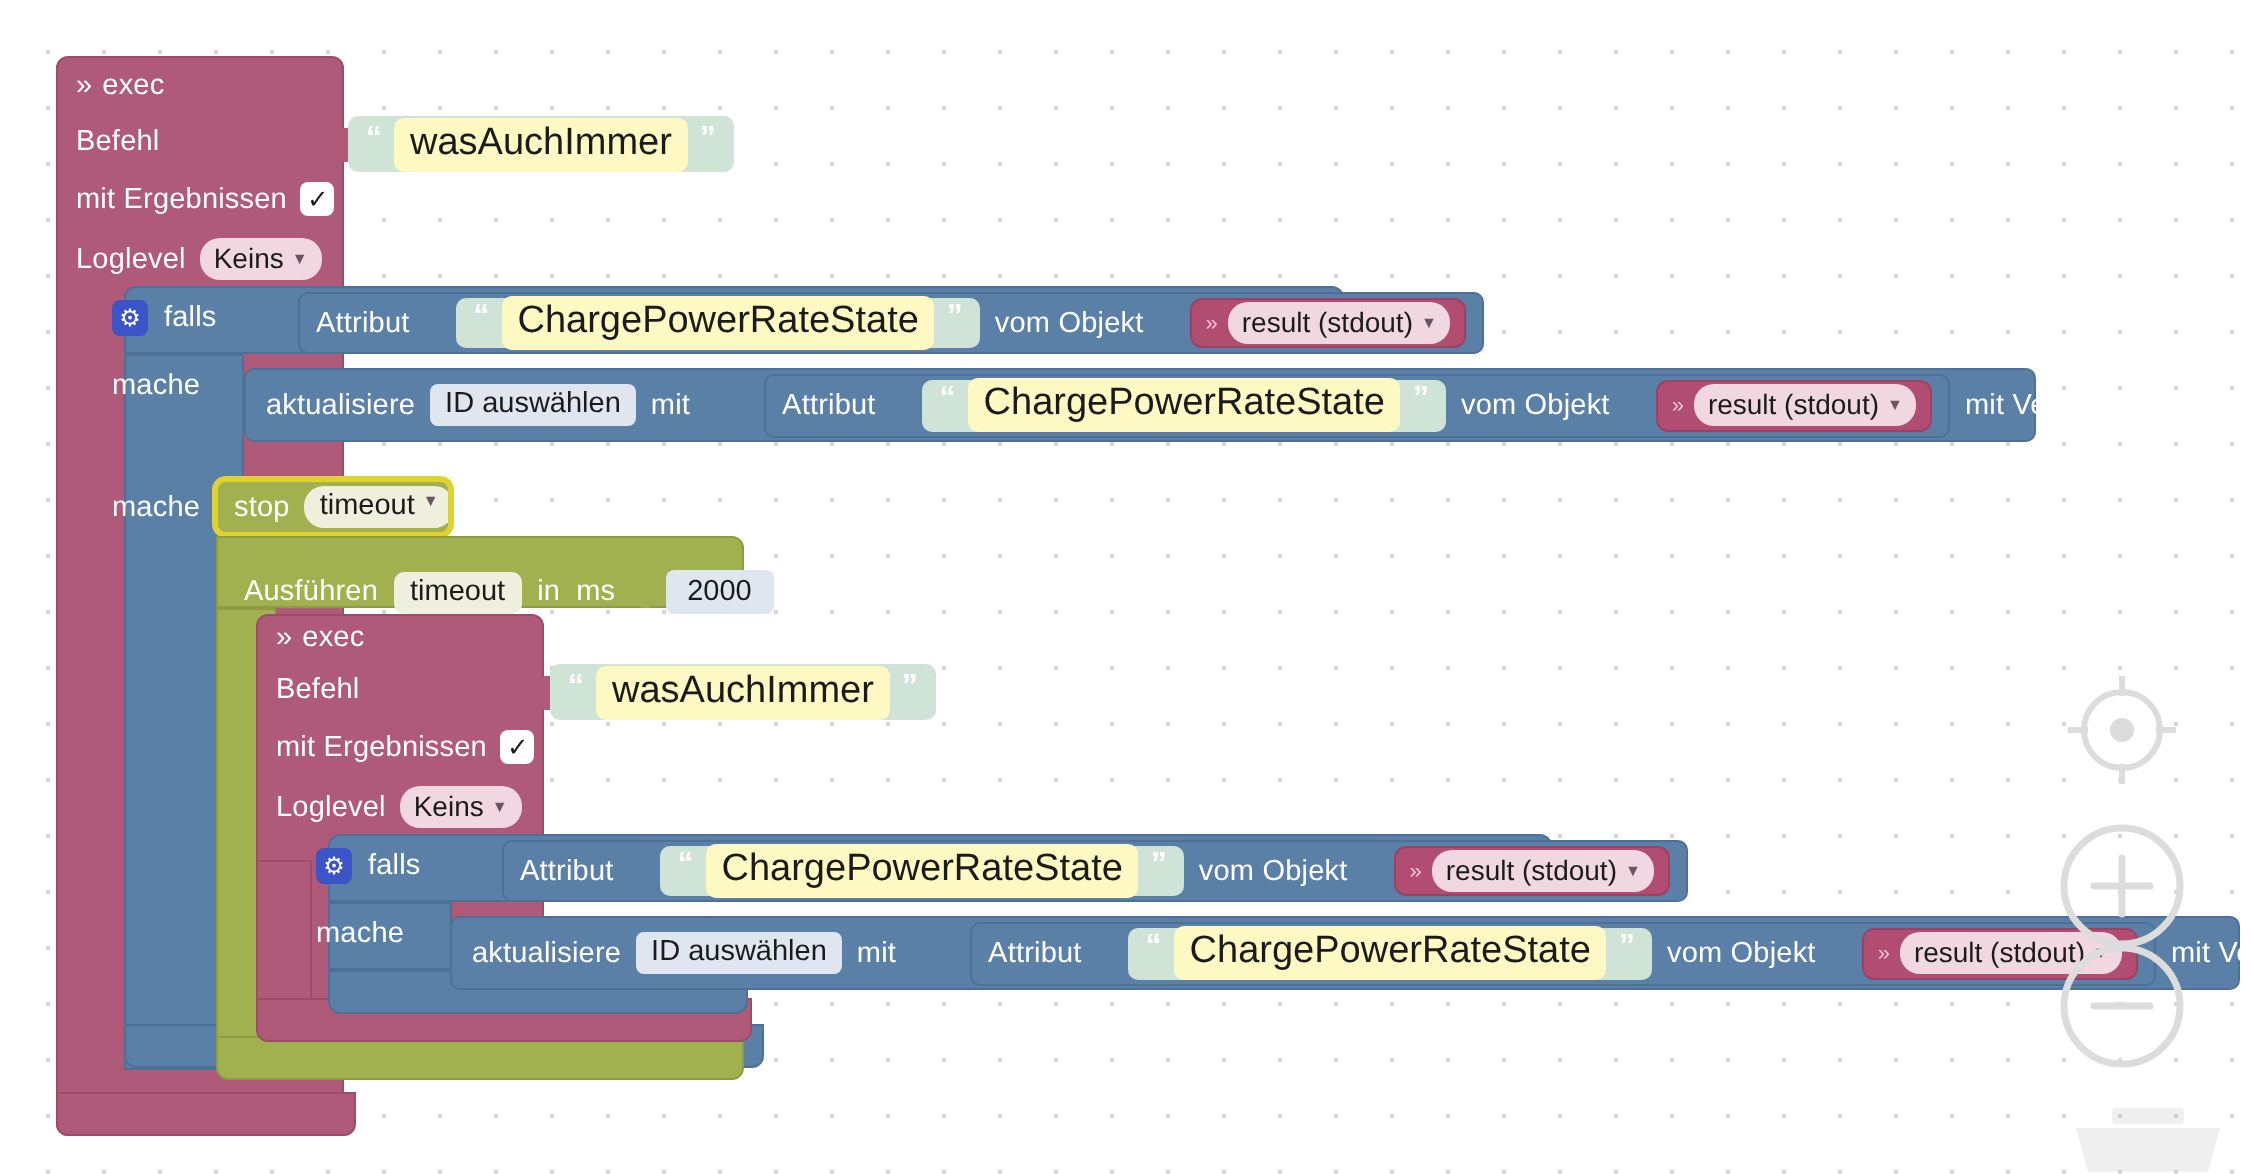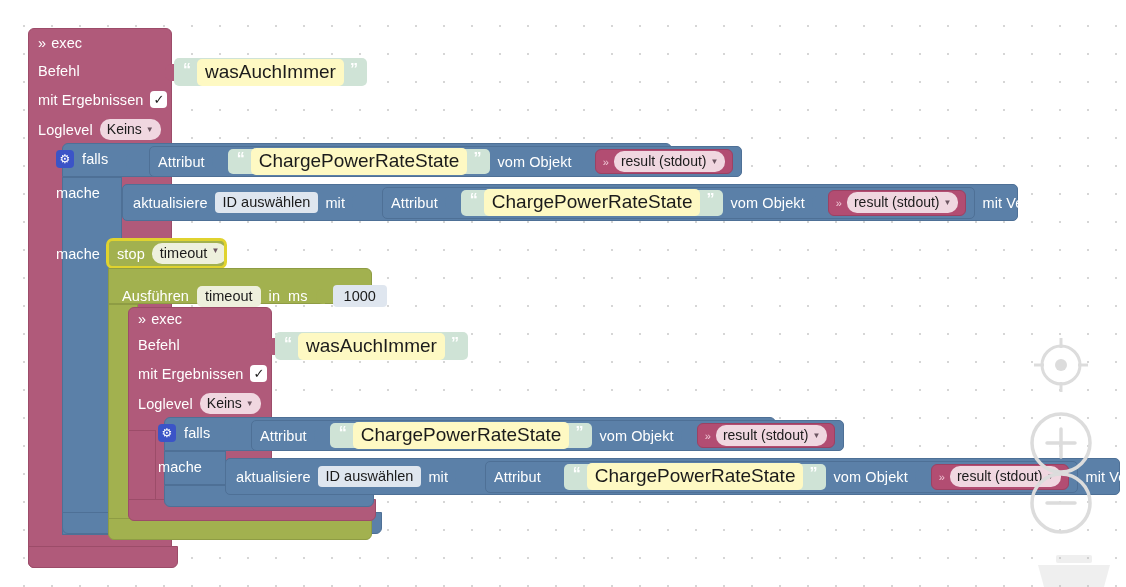--- a/index.html
+++ b/index.html
@@ -200,21 +200,21 @@
   <div class="blk olive" style="left:108px;top:268px;width:264px;height:36px;border-radius:0 6px 0 0;"></div>
   <div class="blk olive" style="left:108px;top:304px;width:30px;height:218px;"></div>
   <div class="blk olive" style="left:108px;top:518px;width:264px;height:22px;border-radius:0 0 6px 6px;"></div>
 
   <div class="blk row" style="left:122px;top:275px;gap:8px;margin-top:10px;">
     <span class="lbl">Ausführen</span>
     <span class="chip-olive" style="border-radius:5px;">timeout</span>
     <span class="lbl">in</span>
     <span class="lbl">ms</span>
     <span class="notch-l" style="background:#a2b14f;display:inline-block;height:15px;width:8px;"></span>
-    <span class="chip-blue" style="padding:3px 11px;">1000</span>
+    <span class="chip-blue" style="padding:3px 11px;">2000</span>
   </div>
 
   <div class="blk rose" style="left:128px;top:307px;width:144px;height:196px;border-radius:6px 6px 0 0;"></div>
   <div class="blk rose" style="left:128px;top:430px;width:28px;height:75px;"></div>
   <div class="blk rose" style="left:128px;top:499px;width:248px;height:22px;border-radius:0 0 6px 6px;"></div>
 
   <div class="blk row" style="left:138px;top:311px;gap:5px;">
     <span class="lbl">»</span>
     <span class="lbl">exec</span>
   </div>

